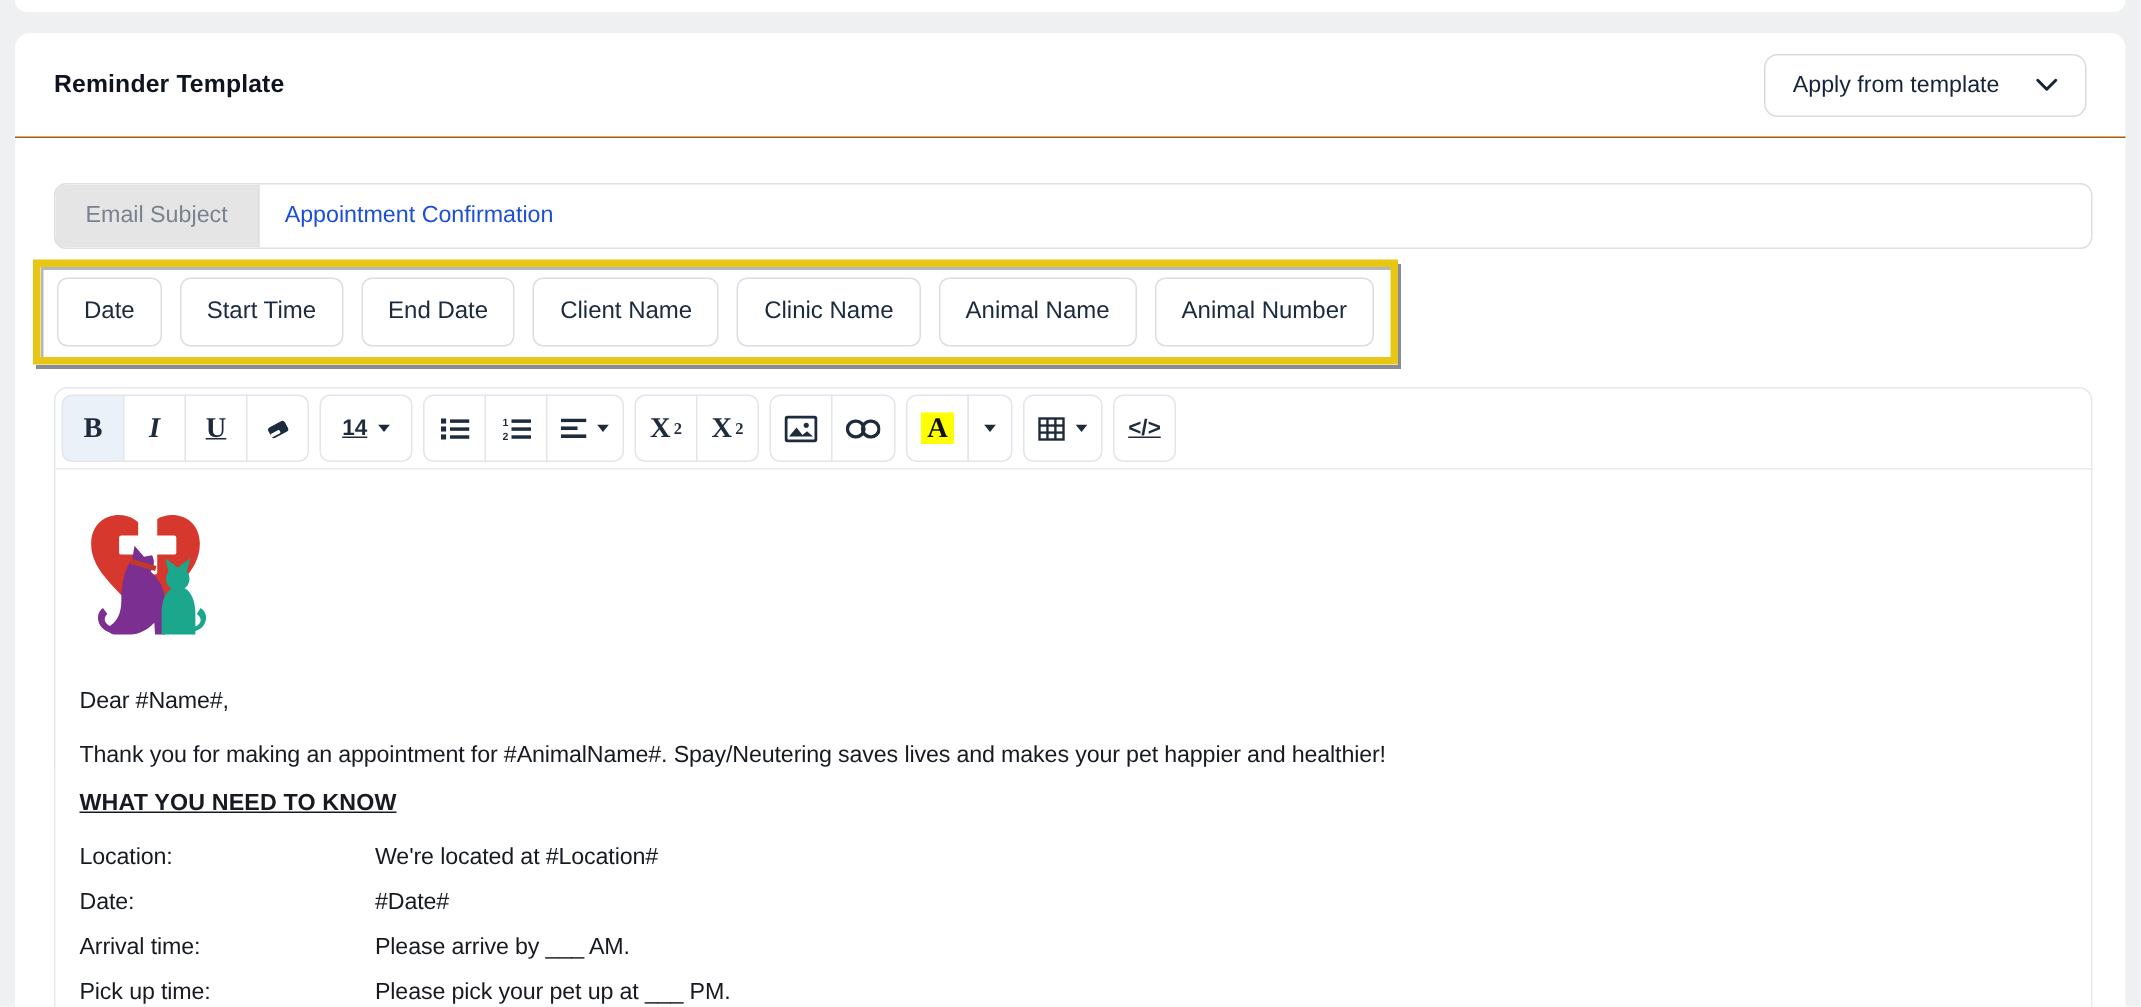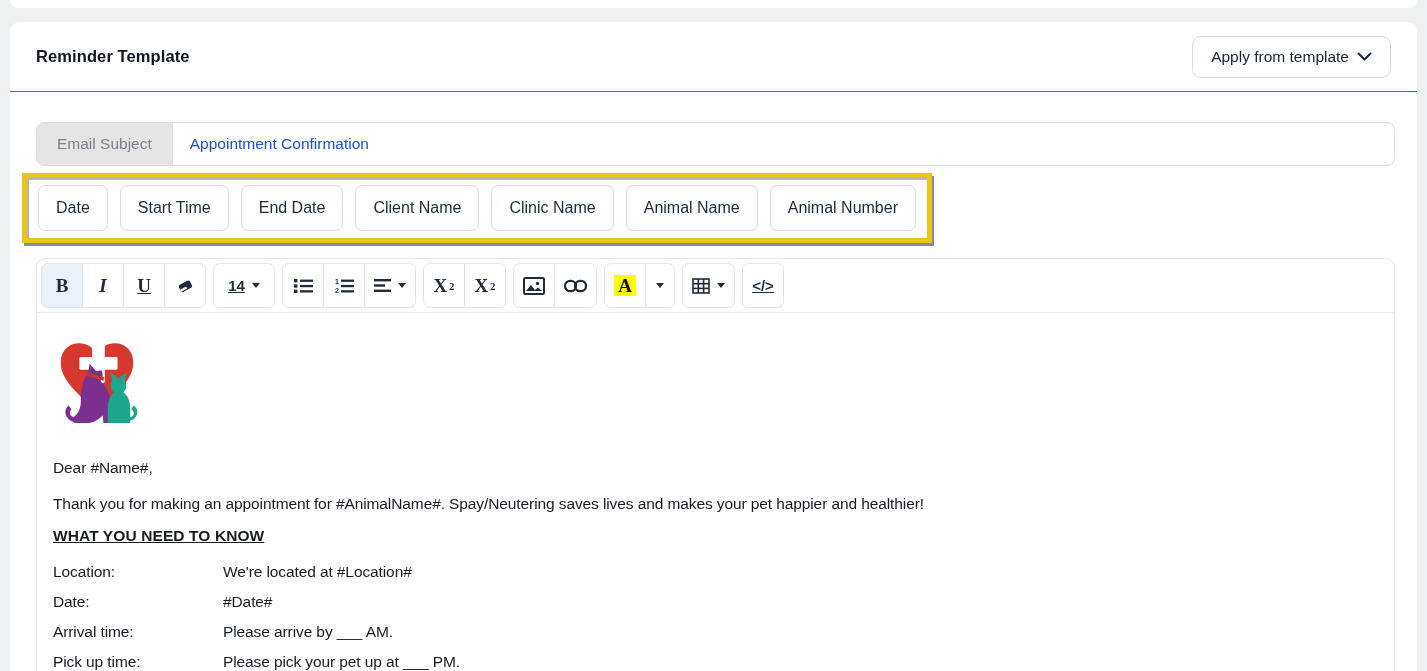--- a/index.html
+++ b/index.html
@@ -22,21 +22,21 @@
   }
   
   .card-header {
     height: 70px;
     display: flex; align-items: center; justify-content: space-between;
     padding: 0 26px;
     border-bottom: 1px solid #a16207;
   }
   .page-title { font-size: 16.5px; font-weight: 700; color: #0f1420; letter-spacing: .1px; }
   .apply-btn {
-    display: flex; align-items: center; gap: 8px;
+    display: flex; align-items: center; gap: 24px;
     background: #fff;
     border: 1px solid #d7dbe1;
     border-radius: 9px;
     padding: 0 18px;
     height: 42px;
     font-size: 15.5px; color: #16233b;
     cursor: pointer;
     font-family: "Liberation Sans", sans-serif;
   }
   .chev { display: inline-flex; }
@@ -134,21 +134,21 @@
     padding: 16px 12px 40px 12px;
     font-size: 15.5px; color: #171b21;
     letter-spacing: -0.1px;
   }
   .logo-wrap { margin: 2px 0 0 4px; width: 88px; height: 97px; }
   .para { margin: 0 0 0 4px; line-height: 22px; }
   .greeting { margin-top: 29px; }
   .intro { margin-top: 14px; }
   .section-heading { margin-top: 10px; font-weight: 700; letter-spacing: .1px; text-decoration: underline; }
   .info-rows { margin: 14px 0 0 4px; }
-  .info-row { display: flex; margin-bottom: 8px; line-height: 22px; }
+  .info-row { display: flex; margin-bottom: 8px; line-height: 22px; gap: 27px; }
   .info-label { width: 170px; flex: 0 0 170px; }
   .info-value { flex: 1; }
 </style>
 </head>
 <body>
 
 <div class="prev-card"></div>
 
 <div class="card">
 

